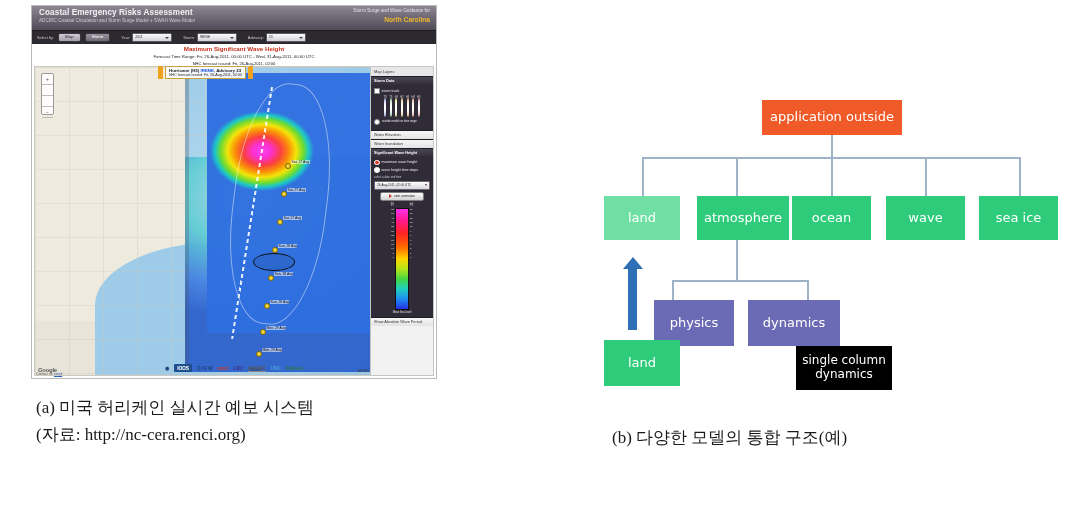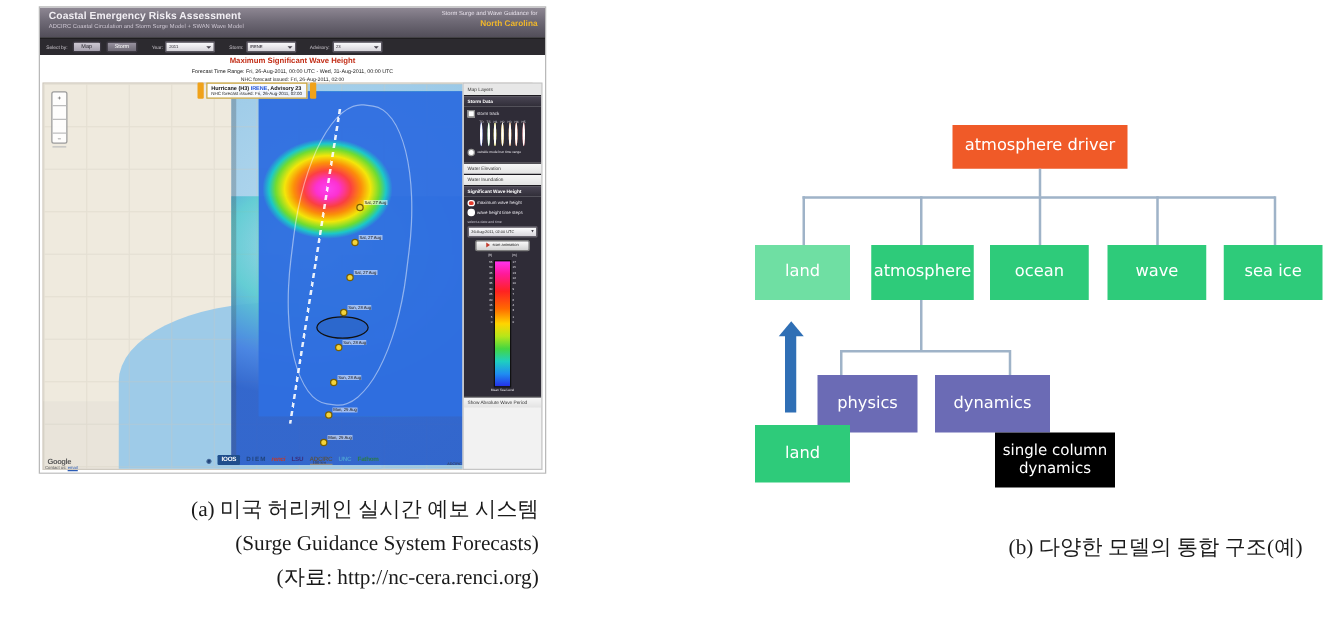--- a/index.html
+++ b/index.html
@@ -236,21 +236,21 @@
   .conn.h{height:1.6px;}
   .uparrow{position:absolute;width:9px;background:#2f6fb5;}
   .uparrow:before{
     content:"";position:absolute;left:-5.5px;top:-11px;
     border-left:10px solid transparent;border-right:10px solid transparent;
     border-bottom:12px solid #2f6fb5;
   }
 
   
   .cap{
-    position:absolute;text-align:right;color:#1a1a1a;
+    position:absolute;text-align:left;color:#1a1a1a;
     font-family:"Liberation Serif",serif;
   }
   .cap-line{font-size:17px;line-height:27px;white-space:nowrap;}
   .cap-a{left:36px;top:394px;width:395px;}
   .cap-b{left:612px;top:424px;width:430px;}
 </style>
 </head>
 <body>
 
 <div class="page">
@@ -478,40 +478,39 @@
         <span class="logo adcirc">ADCIRC</span>
         <span class="logo unc">UNC</span>
         <span class="logo fathom">Fathom</span>
       </div>
 
     </div>
   </div>
 
   <div class="cap cap-a">
     <div class="cap-line">(a) 미국 허리케인 실시간 예보 시스템</div>
-    <div class="cap-line">(Surge Guidance System Forecasts)</div>
     <div class="cap-line">(자료: http://nc-cera.renci.org)</div>
   </div>
 
   <div class="diagram">
 
 
-    <div class="node n-driver" style="left:162px;top:82px;width:140px;height:35px;">atmosphere driver</div>
+    <div class="node n-driver" style="left:162px;top:82px;width:140px;height:35px;">application outside</div>
 
     <div class="conn v" style="left:231px;top:117px;height:22px;"></div>
     <div class="conn h" style="left:42px;top:139px;width:378px;"></div>
 
     <div class="conn v" style="left:42px;top:139px;height:39px;"></div>
     <div class="conn v" style="left:136px;top:139px;height:39px;"></div>
     <div class="conn v" style="left:231px;top:139px;height:39px;"></div>
     <div class="conn v" style="left:325px;top:139px;height:39px;"></div>
     <div class="conn v" style="left:419px;top:139px;height:39px;"></div>
 
     <div class="node n-green-l" style="left:4px;top:178px;width:76px;height:44px;">land</div>
-    <div class="node n-green" style="left:97px;top:178px;width:82px;height:44px;">atmosphere</div>
+    <div class="node n-green" style="left:97px;top:178px;width:92px;height:44px;">atmosphere</div>
     <div class="node n-green" style="left:192px;top:178px;width:79px;height:44px;">ocean</div>
     <div class="node n-green" style="left:286px;top:178px;width:79px;height:44px;">wave</div>
     <div class="node n-green" style="left:379px;top:178px;width:79px;height:44px;">sea ice</div>
 
     <div class="conn v" style="left:136px;top:222px;height:40px;"></div>
     <div class="conn h" style="left:72px;top:262px;width:136px;"></div>
     <div class="conn v" style="left:72px;top:262px;height:20px;"></div>
     <div class="conn v" style="left:207px;top:262px;height:20px;"></div>
 
     <div class="node n-purple" style="left:54px;top:282px;width:80px;height:46px;">physics</div>

